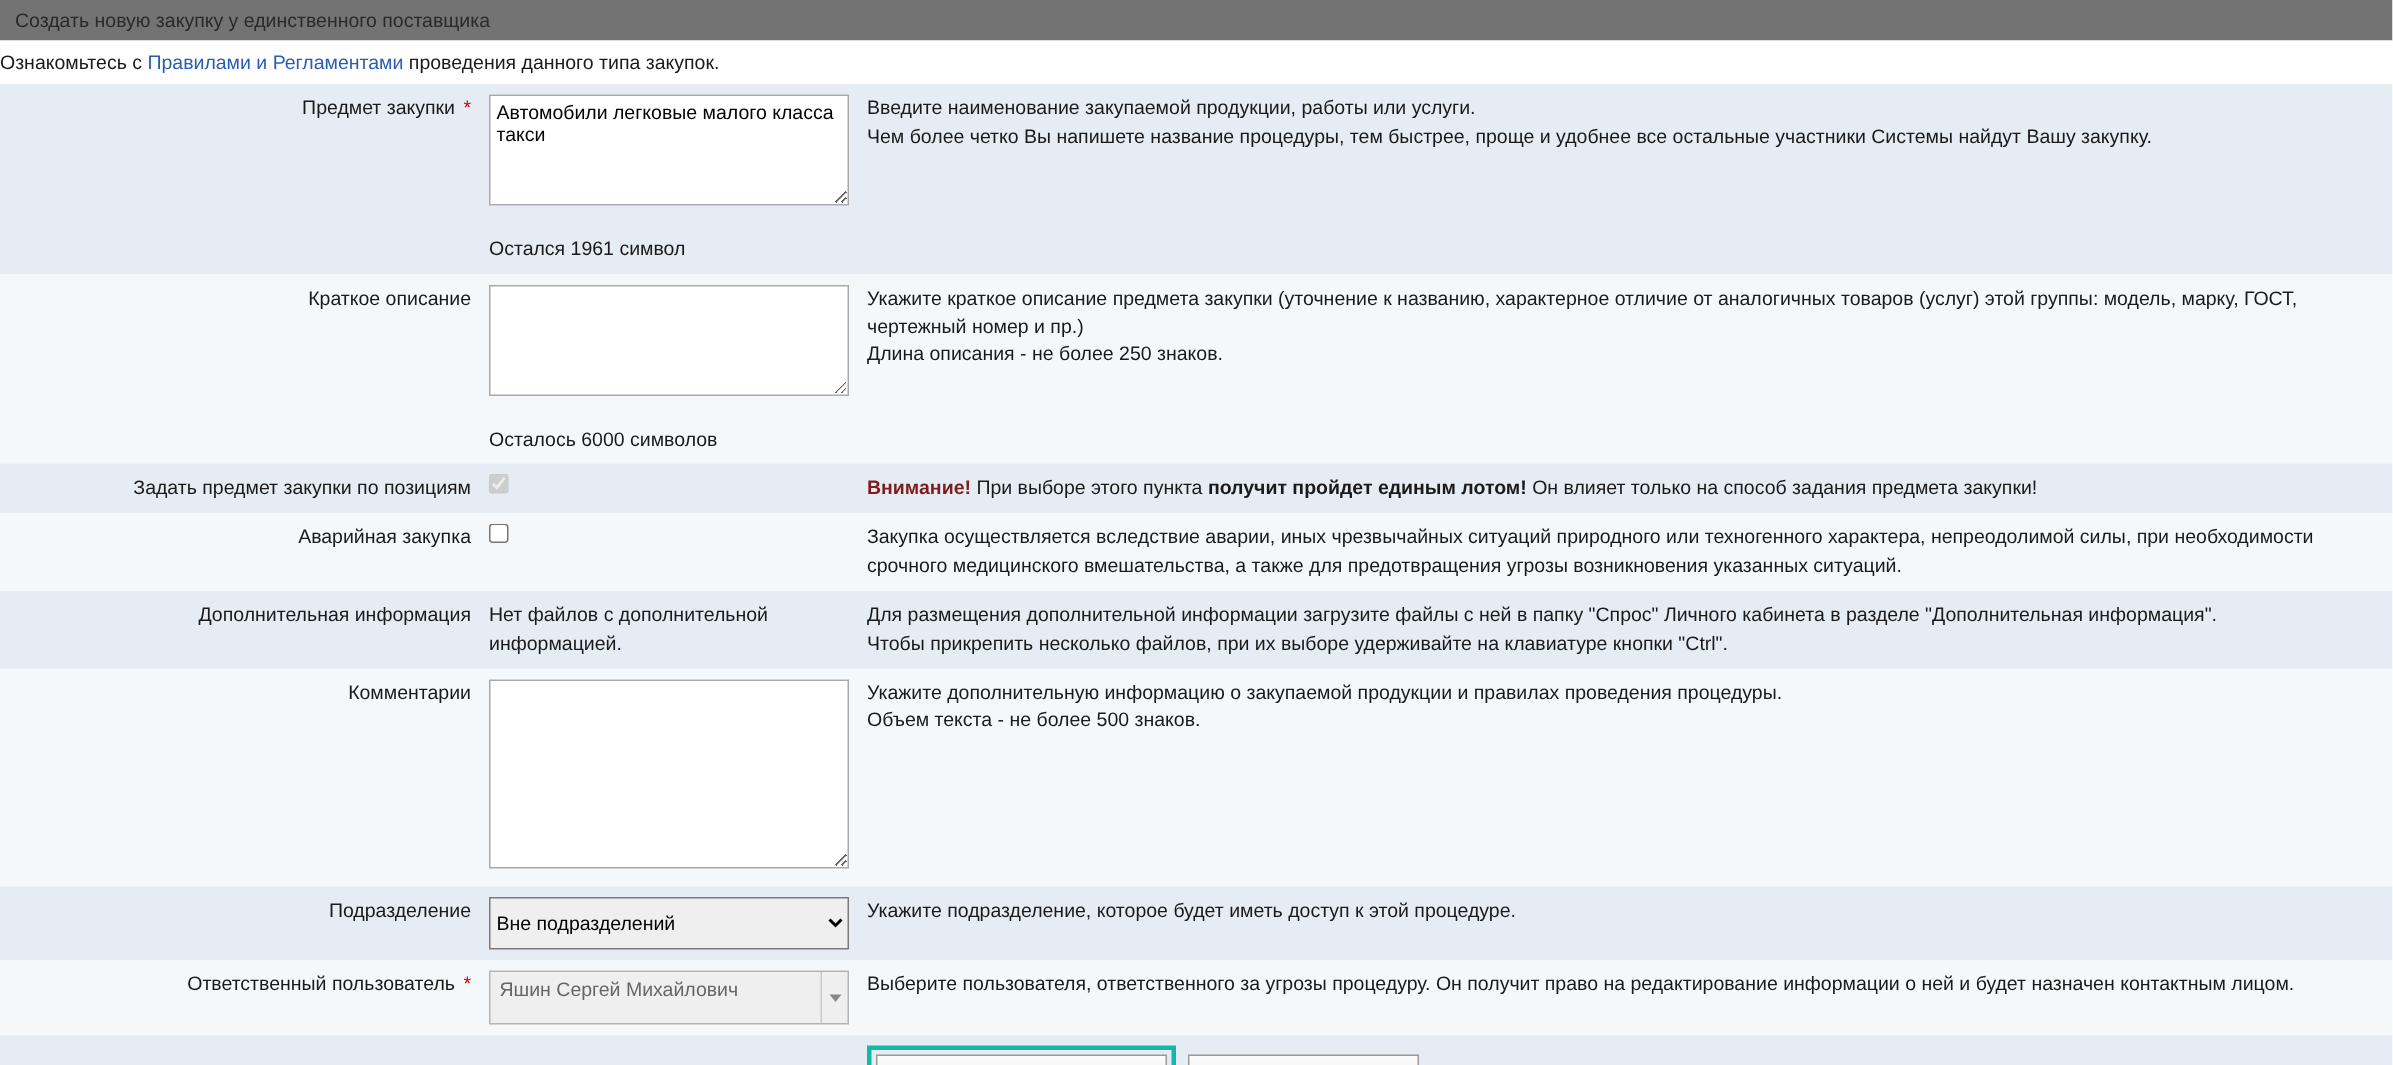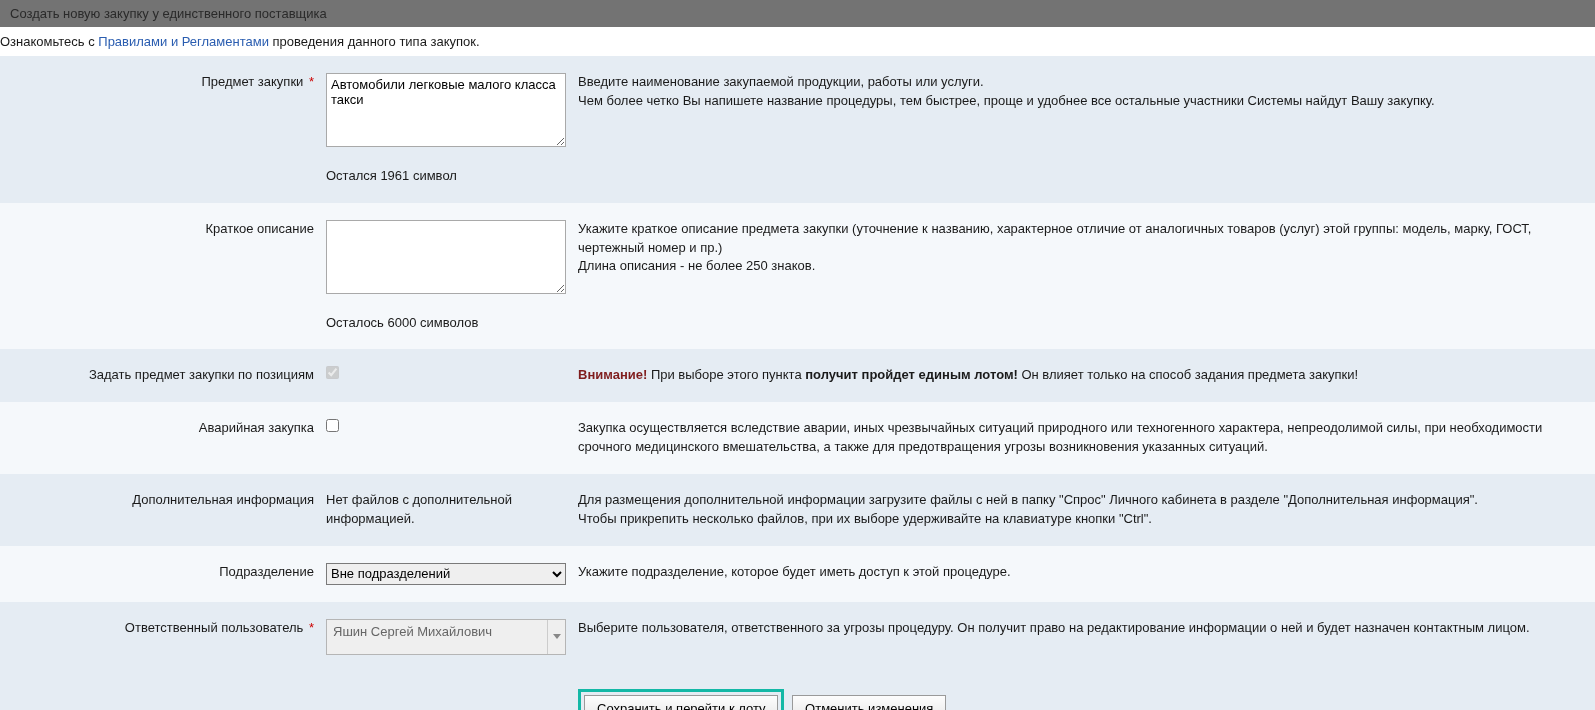--- a/index.html
+++ b/index.html
@@ -3,34 +3,34 @@
   <meta charset="utf-8">
   <style>
     * { box-sizing: border-box; margin: 0; padding: 0; }
     body { font-family: Arial, Helvetica, sans-serif; font-size: 13px; color: #1a1a1a; background: #fff; }
     .titlebar { background: #737373; padding: 6px 10px; color: #2a2a2a; font-size: 13px; }
     .intro { padding: 7px 0; background: #fff; }
     .intro a { color: #2a5db0; text-decoration: none; }
     table.form { width: 100%; border-collapse: collapse; }
     table.form tr:nth-child(odd) td { background: #e5ecf3; }
     table.form tr:nth-child(even) td { background: #f5f8fb; }
-    table.form td { padding: 17px 6px; vertical-align: top; line-height: 1.45; }
+    table.form td { padding: 7px 6px; vertical-align: top; line-height: 1.45; }
     td.label { width: 320px; text-align: right; padding-right: 6px; }
     td.control { width: 246px; padding-left: 3px; }
     td.help { color: #1a1a1a; }
     .req { color: #c00; padding-left: 2px; }
     textarea { width: 240px; font-family: Arial, sans-serif; font-size: 13px; padding: 3px 4px; border: 1px solid #a9a9a9; resize: both; }
     .ta-subject { height: 74px; }
     .ta-short { height: 74px; }
     .ta-comments { height: 126px; }
     .counter { padding-top: 14px; font-size: 13px; }
     .warn { color: #7f1d1d; font-weight: bold; }
     .bold { font-weight: bold; }
     .nofiles { line-height: 1.45; }
-    select.dept { width: 240px; font-size: 13px; height: 22px; border: 1px solid #7a7a7a; }
+    select.dept { width: 240px; font-size: 13px; height: 35px; border: 1px solid #7a7a7a; }
     .user-select { width: 240px; border: 1px solid #b5b5b5; background: #efefef; display: flex; height: 36px; }
     .user-select .val { flex: 1; padding: 3px 6px; color: #666; font-size: 13px; white-space: nowrap; overflow: hidden; }
     .user-select .arrow { width: 18px; border-left: 1px solid #ccc; display: flex; align-items: center; justify-content: center; }
     .user-select .arrow span { width: 0; height: 0; border-left: 4px solid transparent; border-right: 4px solid transparent; border-top: 5px solid #888; }
     .buttons-row td { background: #e5ecf3 !important; padding-top: 10px; padding-bottom: 10px; }
     .btn { display: inline-block; padding: 5px 12px; border: 1px solid #9a9a9a; background: linear-gradient(#fdfdfd, #e6e6e6); font-size: 13px; font-family: Arial, sans-serif; cursor: pointer; }
     .btn-wrap-hl { display: inline-block; border: 3px solid #14b8a6; padding: 3px; margin-right: 4px; }
   </style>
 </head>
 <body>
@@ -102,20 +102,32 @@
     </td>
     <td class="control">
       <div class="nofiles">Нет файлов с дополнительной информацией.</div>
     </td>
     <td class="help">
       <div>Для размещения дополнительной информации загрузите файлы с ней в папку "Спрос" Личного кабинета в разделе "Дополнительная информация".</div>
       <div>Чтобы прикрепить несколько файлов, при их выборе удерживайте на клавиатуре кнопки "Ctrl".</div>
     </td>
   </tr>
 
+  <tr>
+    <td class="label">
+      <span>Комментарии</span>
+    </td>
+    <td class="control">
+      <textarea class="ta-comments" style=""></textarea>
+    </td>
+    <td class="help">
+      <div>Укажите дополнительную информацию о закупаемой продукции и правилах проведения процедуры.</div>
+      <div>Объем текста - не более 500 знаков.</div>
+    </td>
+  </tr>
 
   <tr>
     <td class="label">
       <span>Подразделение</span>
     </td>
     <td class="control">
       <select class="dept">
         <option>Вне подразделений</option>
       </select>
     </td>

